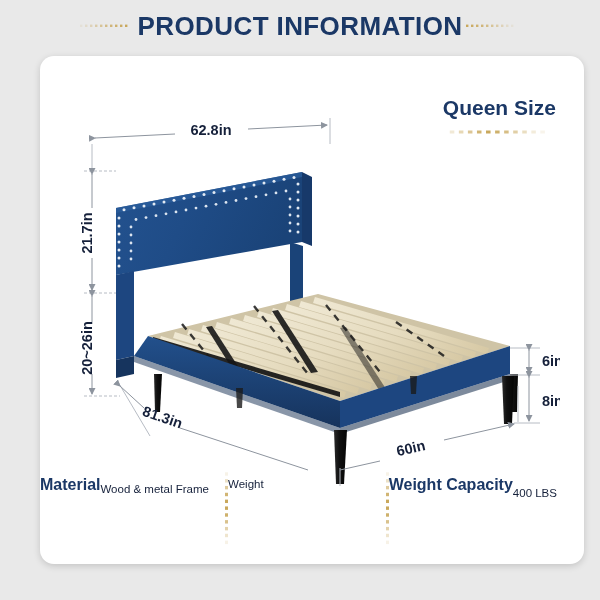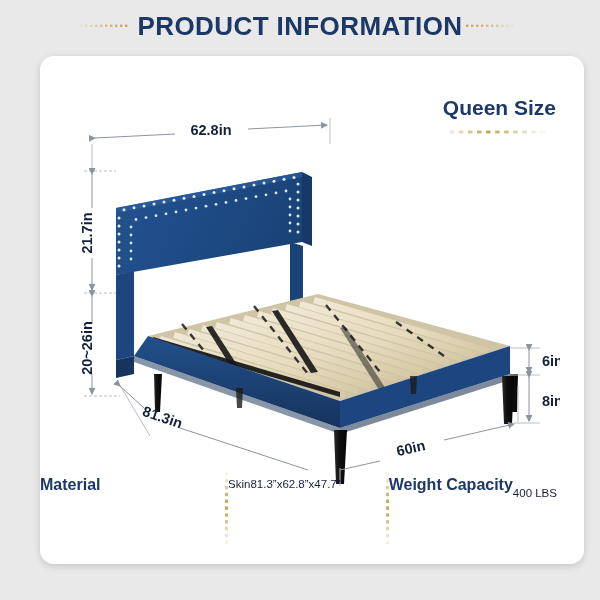--- a/index.html
+++ b/index.html
@@ -338,41 +338,41 @@
         <line x1="300" y1="414" x2="340" y2="405" stroke="#8d949e" stroke-width="1"></line>
         <line x1="404" y1="384" x2="474" y2="368" stroke="#8d949e" stroke-width="1" marker-end="url(#arrH)"></line>
         <text x="372" y="397" font-size="14.5" font-weight="bold" fill="#15203a" text-anchor="middle" transform="rotate(-13 372 397)" font-family="Liberation Sans, sans-serif">60in</text>
       </g>
     </svg>
 
     <div class="specs">
 
       <div class="spec-col w-mat">
         <div class="spec-head">Material</div>
+        <div class="spec-line">Wood &amp; metal Frame</div>
       </div>
 
       <svg class="spec-sep" viewBox="0 0 3 72" preserveAspectRatio="none">
         <g fill="#c9a85c">
           <rect x="0" y="2" width="3" height="3" opacity="0.15"></rect>
           <rect x="0" y="8" width="3" height="3" opacity="0.35"></rect>
           <rect x="0" y="14" width="3" height="3" opacity="0.6"></rect>
           <rect x="0" y="20" width="3" height="3" opacity="0.85"></rect>
           <rect x="0" y="26" width="3" height="3" opacity="1"></rect>
           <rect x="0" y="32" width="3" height="3" opacity="1"></rect>
           <rect x="0" y="38" width="3" height="3" opacity="0.9"></rect>
           <rect x="0" y="44" width="3" height="3" opacity="0.7"></rect>
           <rect x="0" y="50" width="3" height="3" opacity="0.5"></rect>
           <rect x="0" y="56" width="3" height="3" opacity="0.3"></rect>
           <rect x="0" y="62" width="3" height="3" opacity="0.15"></rect>
         </g>
       </svg>
 
       <div class="spec-col w-dim">
-        <div class="spec-line">Skin</div>
-        <div class="spec-line">81.3”x62.8”x47.7”</div>
+        <div class="spec-line">Weight</div>
       </div>
 
       <svg class="spec-sep" viewBox="0 0 3 72" preserveAspectRatio="none">
         <g fill="#c9a85c">
           <rect x="0" y="2" width="3" height="3" opacity="0.15"></rect>
           <rect x="0" y="8" width="3" height="3" opacity="0.35"></rect>
           <rect x="0" y="14" width="3" height="3" opacity="0.6"></rect>
           <rect x="0" y="20" width="3" height="3" opacity="0.85"></rect>
           <rect x="0" y="26" width="3" height="3" opacity="1"></rect>
           <rect x="0" y="32" width="3" height="3" opacity="1"></rect>

